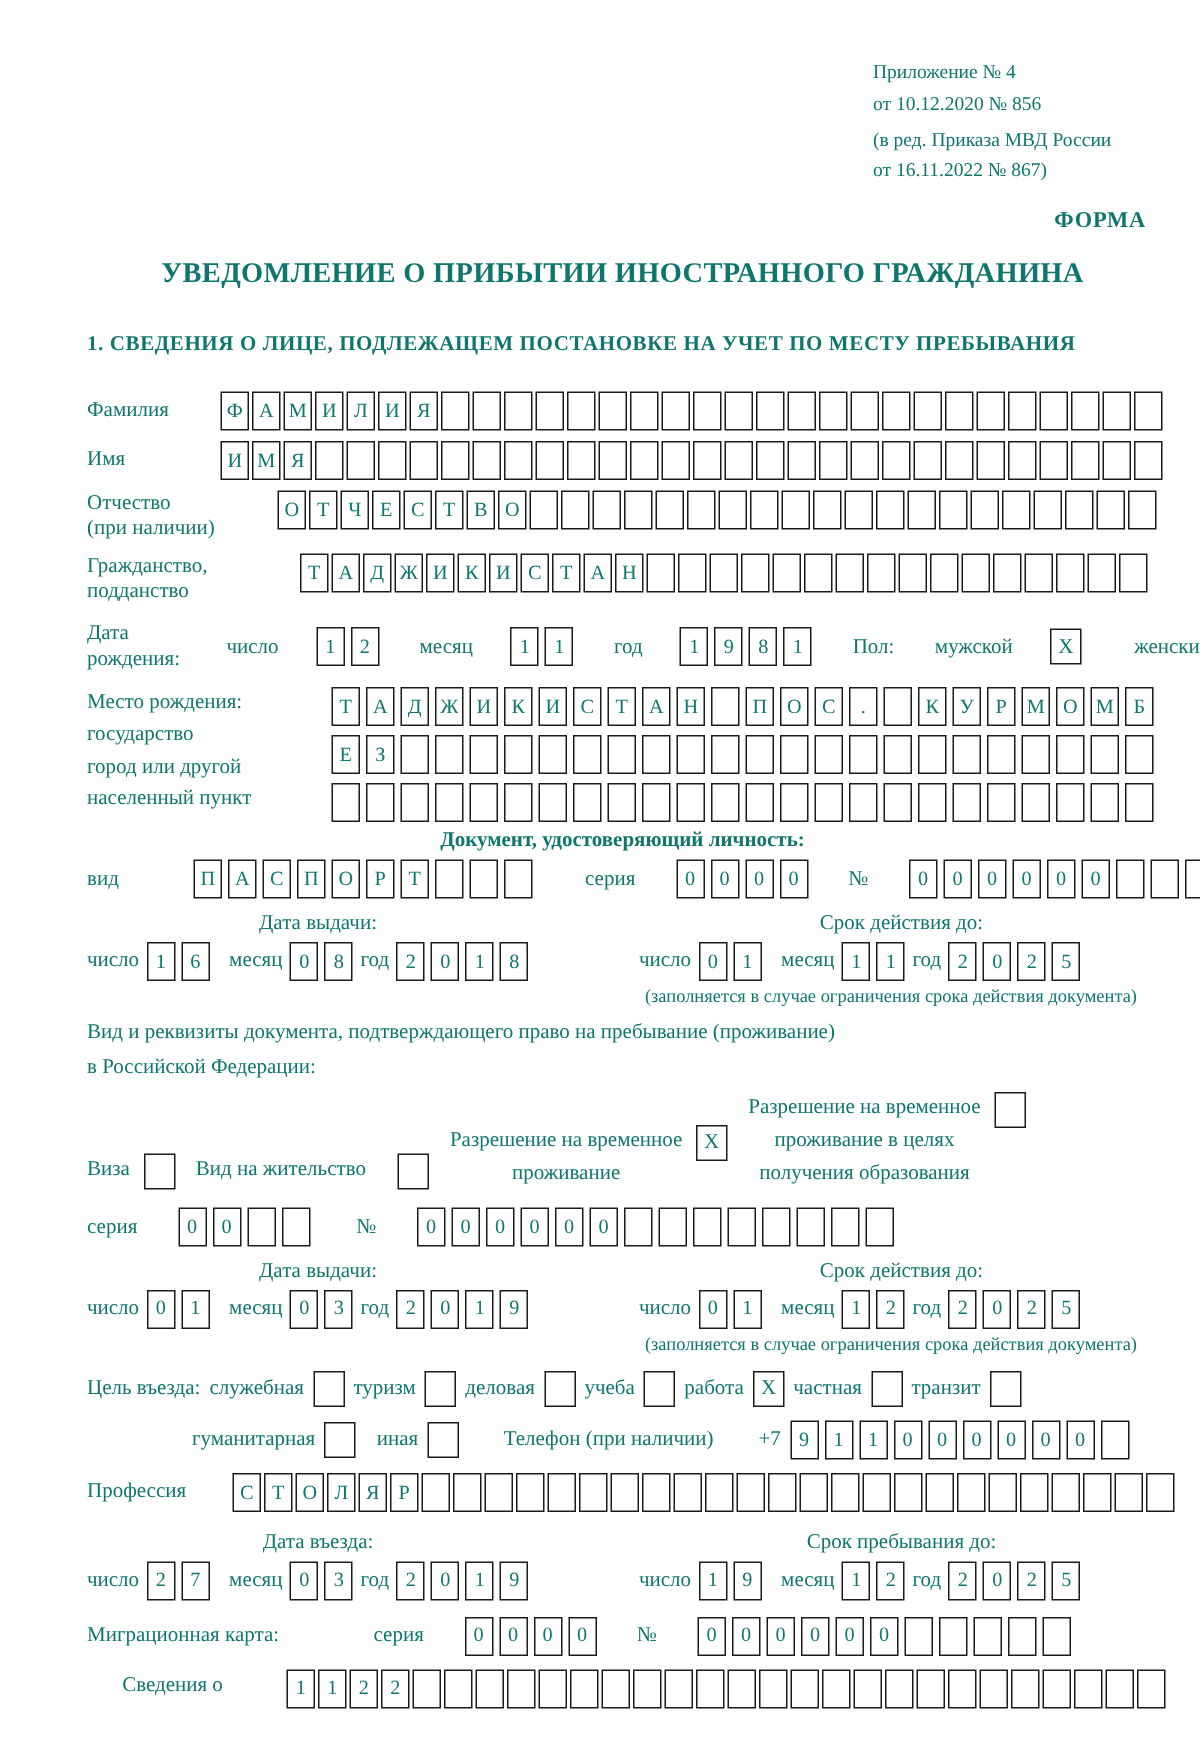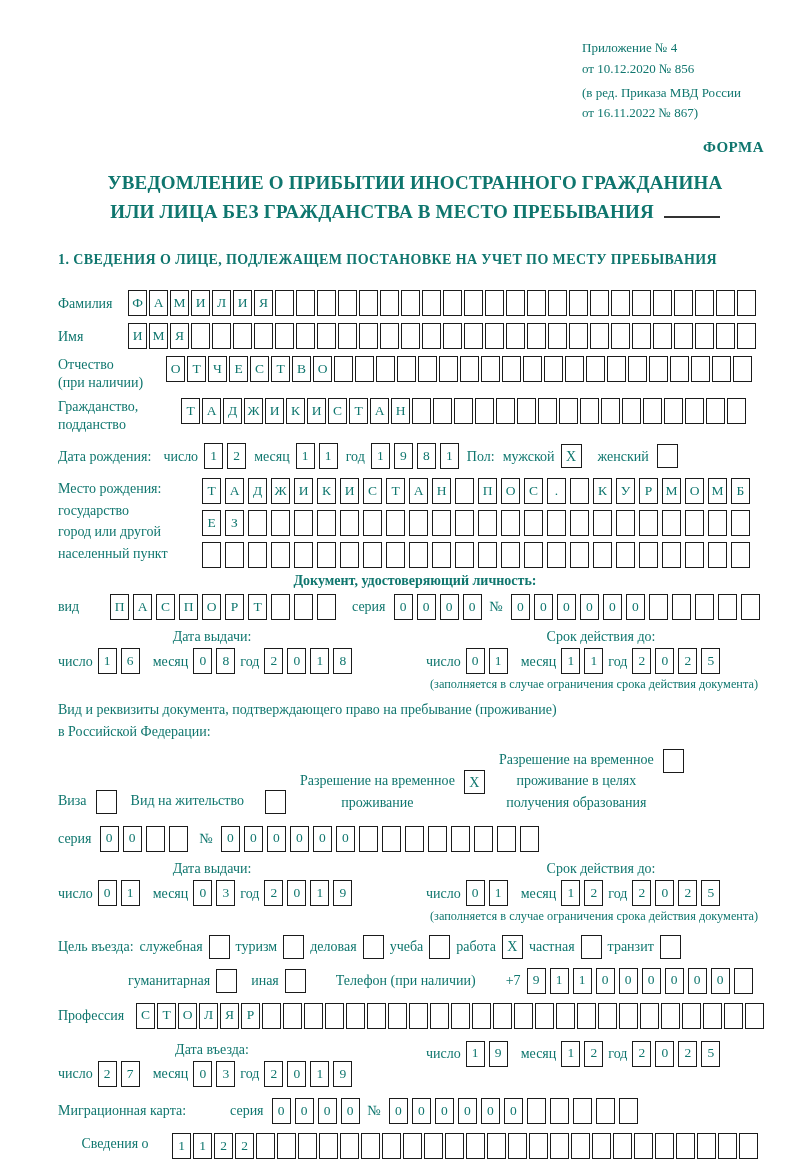--- a/index.html
+++ b/index.html
@@ -12,21 +12,21 @@
     position:relative;overflow:hidden;
   }
   
   .hdr{width:190px;margin-left:auto;font-size:13px;line-height:1.6;}
   .hdr .amend{margin-top:3px;}
   .forma{text-align:right;font-weight:bold;font-size:15px;letter-spacing:.5px;margin:14px 8px 0 0;}
   .title{text-align:center;font-weight:bold;font-size:19px;line-height:1.5;margin-top:12px;letter-spacing:.2px;}
   .title-underline{display:inline-block;width:56px;border-bottom:2px solid #333;height:1em;vertical-align:baseline;margin-left:10px;}
   .sec-head{font-weight:bold;font-size:14px;margin-top:24px;letter-spacing:.4px;white-space:nowrap;}
   
-  .row{display:flex;align-items:center;margin-top:7px;}
+  .row{display:flex;align-items:center;margin-top:7px;gap:19px;}
   .row-top{align-items:flex-start;}
   .lbl{flex:none;}
   .w70{width:70px;}
   .w108{width:108px;}
   .w123{width:123px;}
   .w144{width:144px;line-height:21.5px;}
   .w114{width:114px;line-height:21.5px;text-align:center;}
   .w52{width:52px;}
   .cells{display:flex;gap:2px;flex:none;}
   .cells-w{gap:4px;}
@@ -68,23 +68,20 @@
     <div>Приложение № 4</div>
     <div>от 10.12.2020 № 856</div>
     <div class="amend">(в ред. Приказа МВД России</div>
     <div>от 16.11.2022 № 867)</div>
   </div>
 
   <div class="forma">ФОРМА</div>
 
   <div class="title">
     <div>УВЕДОМЛЕНИЕ О ПРИБЫТИИ ИНОСТРАННОГО ГРАЖДАНИНА</div>
-    <div>
-      <span>ИЛИ ЛИЦА БЕЗ ГРАЖДАНСТВА В МЕСТО ПРЕБЫВАНИЯ</span><span class="title-underline"></span>
-    </div>
   </div>
 
   <div class="sec-head">1. СВЕДЕНИЯ О ЛИЦЕ, ПОДЛЕЖАЩЕМ ПОСТАНОВКЕ НА УЧЕТ ПО МЕСТУ ПРЕБЫВАНИЯ</div>
 
   <div class="row" style="margin-top:22px;">
     <span class="lbl w70">Фамилия</span>
     <div class="cells">
         <span class="cell">Ф</span>
         <span class="cell">А</span>
         <span class="cell">М</span>
@@ -627,20 +624,21 @@
         <span>год</span>
         <div class="cells cells-w">
             <span class="cell">2</span>
             <span class="cell">0</span>
             <span class="cell">1</span>
             <span class="cell">9</span>
           </div>
       </div>
     </div>
     <div class="dcol-r">
+      <div class="dhead">Срок пребывания до:</div>
       <div class="dfields">
         <span>число</span>
         <div class="cells cells-w">
             <span class="cell">1</span>
             <span class="cell">9</span>
           </div>
         <span class="ml8">месяц</span>
         <div class="cells cells-w">
             <span class="cell">1</span>
             <span class="cell">2</span>

